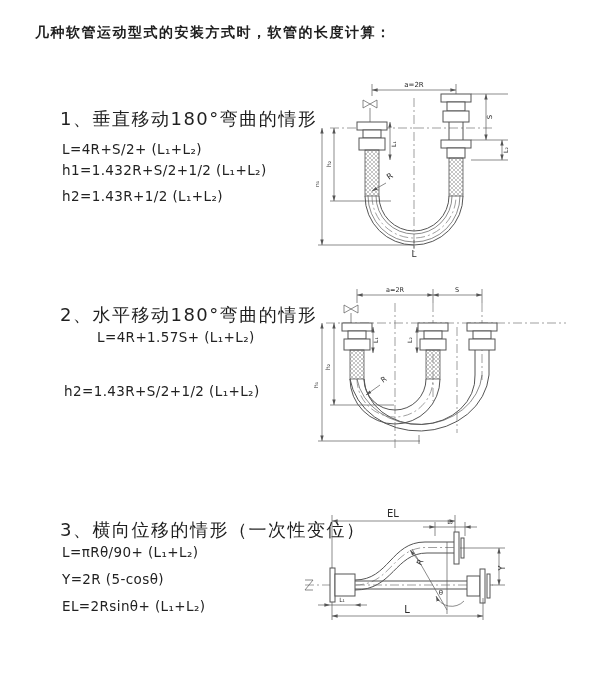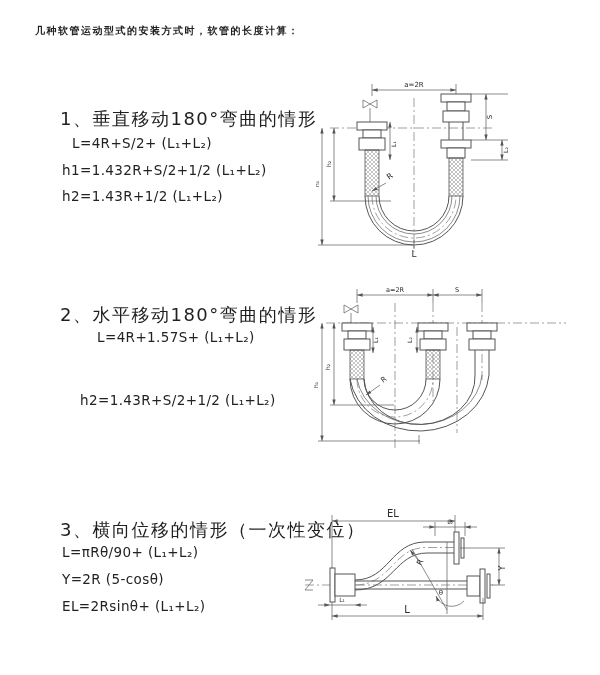--- a/index.html
+++ b/index.html
@@ -1,40 +1,40 @@
 <!DOCTYPE html>
 <html><head>
 <meta charset="utf-8">
 <style>
   html,body{margin:0;padding:0;background:#e8e8e8;}
   .page{
     position:relative;width:600px;height:675px;background:#ffffff;
     font-family:"DejaVu Sans","Liberation Sans",sans-serif;color:#1f1f1f;
     overflow:hidden;margin:0 auto;
   }
-  .title{position:absolute;left:35px;top:24px;font-size:10px;font-weight:700;letter-spacing:1.5px;font-family:Liberation Mono, monospace;}
+  .title{position:absolute;left:35px;top:24px;font-size:14px;font-weight:700;letter-spacing:1.5px;font-family:Liberation Mono, monospace;}
   .sec-heading{position:absolute;font-size:18px;font-weight:400;letter-spacing:1.5px;margin-left:16px;}
   .formula{position:absolute;font-size:13.5px;font-weight:500;letter-spacing:.4px;color:#222;}
   .diagram{position:absolute;}
   svg text{font-family:"DejaVu Sans","Liberation Sans",sans-serif;fill:#2b2b2b;}
   svg .draw{stroke:#555;stroke-width:1;fill:none;}
   svg .thin{stroke:#5a5a5a;stroke-width:.7;fill:none;}
   svg .cl{stroke:#777;stroke-width:.7;fill:none;stroke-dasharray:9 3 2 3;}
   svg .fit{stroke:#555;stroke-width:1;fill:#fff;}
   svg .braid{stroke:#555;stroke-width:.8;}
 </style>
 </head>
 <body>
 
 <div class="page">
 
   <div class="title">几种软管运动型式的安装方式时，软管的长度计算：</div>
 
   <div class="sec-heading" style="left:44px;top:107px;">1、垂直移动180°弯曲的情形</div>
-  <div class="formula" style="left:62px;top:135px;margin-left:10px;">L=4R+S/2+ (L₁+L₂)</div>
+  <div class="formula" style="left:62px;top:141px;">L=4R+S/2+ (L₁+L₂)</div>
   <div class="formula" style="left:62px;top:162px;">h1=1.432R+S/2+1/2 (L₁+L₂)</div>
   <div class="formula" style="left:62px;top:188px;">h2=1.43R+1/2 (L₁+L₂)</div>
 
   <svg class="diagram" style="left:316px;top:76px;" width="268" height="182" viewBox="0 0 268 182">
     <defs>
       <pattern id="hatch1" width="4" height="4" patternUnits="userSpaceOnUse">
         <path d="M0,4 L4,0 M0,0 L4,4" stroke="#8a8a8a" stroke-width="0.5"></path>
       </pattern>
       <marker id="ar1" markerWidth="9" markerHeight="7" refX="8" refY="3" orient="auto-start-reverse">
         <path d="M0,0.6 L8,3 L0,5.4 Z" fill="#555"></path>
@@ -114,21 +114,21 @@
     </g>
 
     <g>
       <line class="thin" x1="98" y1="164" x2="98" y2="173"></line>
       <text x="98" y="181" font-size="9" text-anchor="middle">L</text>
     </g>
   </svg>
 
   <div class="sec-heading" style="left:44px;top:303px;">2、水平移动180°弯曲的情形</div>
   <div class="formula" style="left:62px;top:329px;margin-left:35px;">L=4R+1.57S+ (L₁+L₂)</div>
-  <div class="formula" style="left:80px;top:383px;margin-top:9px;">h2=1.43R+S/2+1/2 (L₁+L₂)</div>
+  <div class="formula" style="left:64px;top:383px;">h2=1.43R+S/2+1/2 (L₁+L₂)</div>
 
   <svg class="diagram" style="left:314px;top:283px;" width="272" height="176" viewBox="0 0 272 176">
     <defs>
       <pattern id="hatch2" width="4" height="4" patternUnits="userSpaceOnUse">
         <path d="M0,4 L4,0 M0,0 L4,4" stroke="#8a8a8a" stroke-width="0.5"></path>
       </pattern>
       <marker id="ar2" markerWidth="9" markerHeight="7" refX="8" refY="3" orient="auto-start-reverse">
         <path d="M0,0.6 L8,3 L0,5.4 Z" fill="#555"></path>
       </marker>
     </defs>

